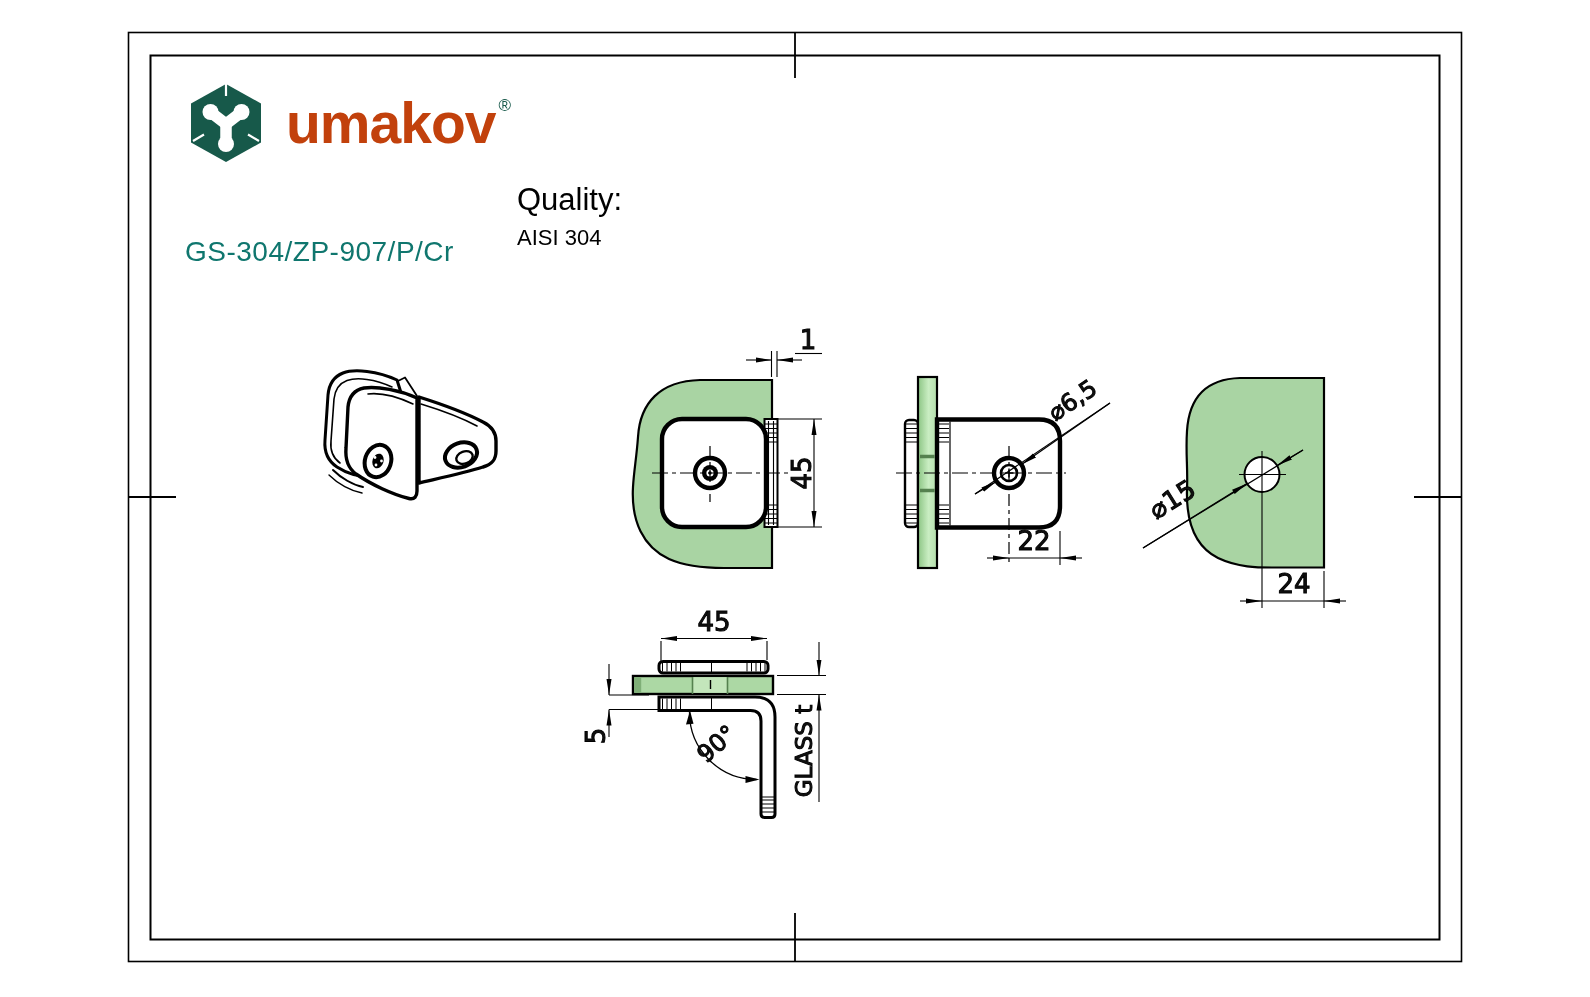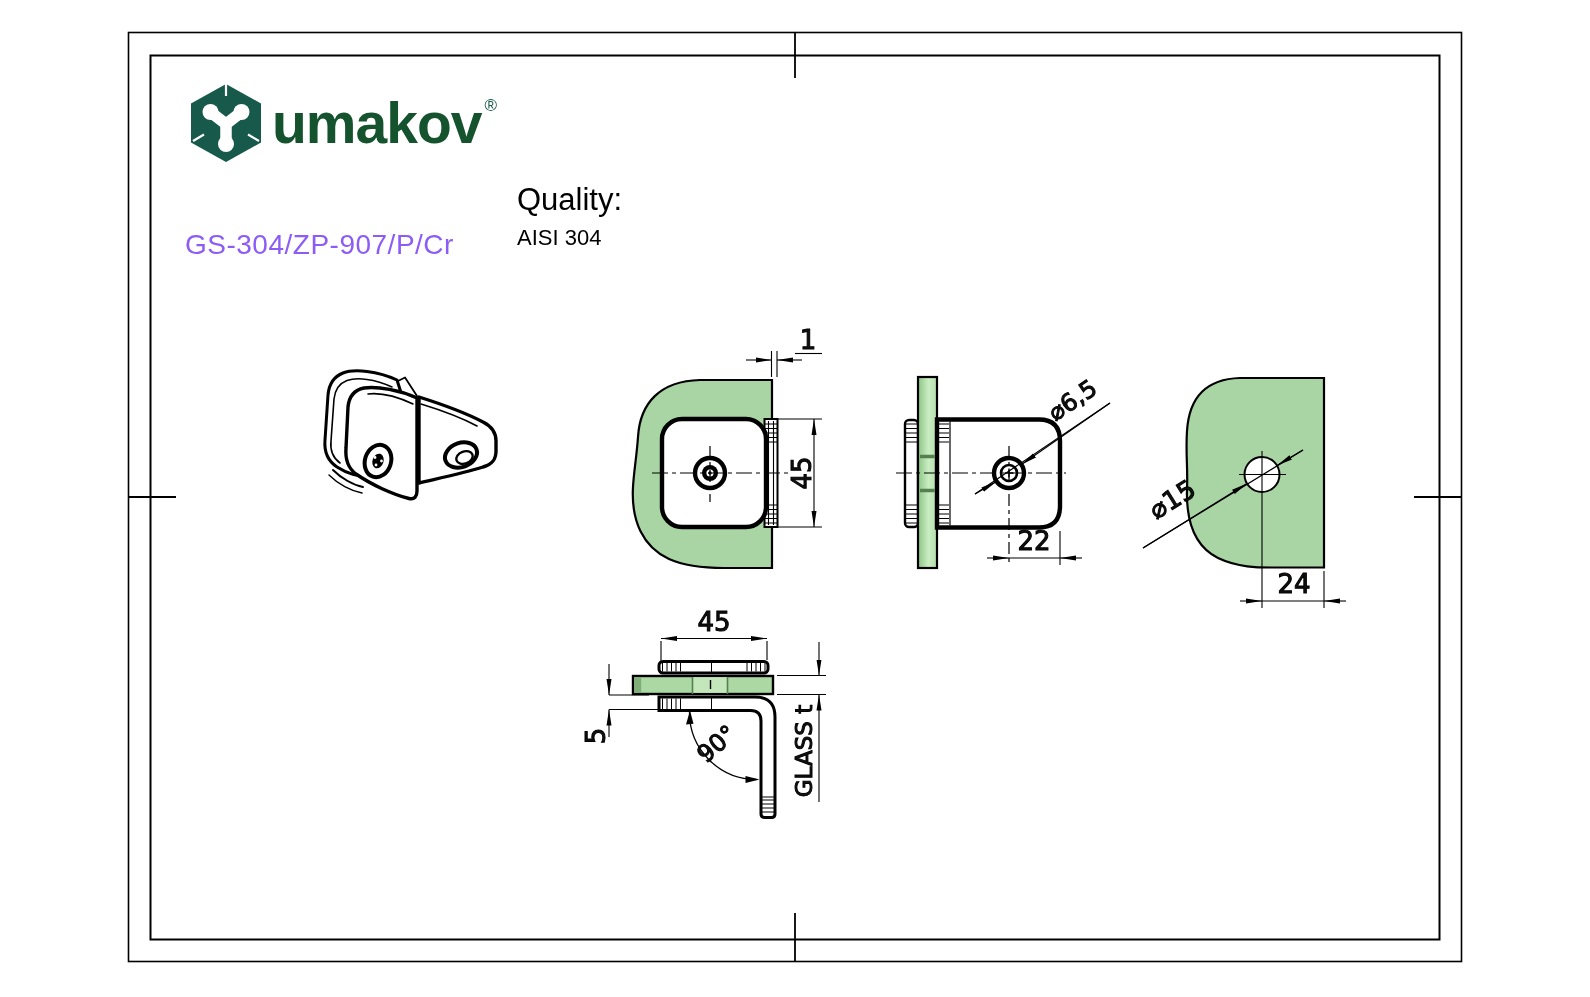--- a/index.html
+++ b/index.html
@@ -1,22 +1,22 @@
 <!DOCTYPE html>
 <html><head>
 <meta charset="utf-8">
 <style>
   html,body{margin:0;padding:0;background:#ffffff;}
   #page{position:relative;width:1590px;height:997px;background:#fff;overflow:hidden;
         font-family:"Liberation Sans",sans-serif;}
   #canvas{position:absolute;left:0;top:0;}
   .logo{position:absolute;left:189px;top:83px;display:flex;align-items:center;}
-  .brand{font-weight:700;font-size:57px;letter-spacing:-1px;color:#14532d;margin-left:9px;line-height:1;}
+  .brand{font-weight:700;font-size:57px;letter-spacing:-1px;color:#c2410c;margin-left:23px;line-height:1;}
   .reg{font-weight:400;font-size:17px;color:#17594A;position:relative;top:-17px;margin-left:3px;}
-  .partnum{position:absolute;left:185px;top:229px;font-size:28px;letter-spacing:.5px;color:#8b5cf6;}
+  .partnum{position:absolute;left:185px;top:236px;font-size:28px;letter-spacing:.5px;color:#0f766e;}
   .qlabel{position:absolute;left:517px;top:182px;font-size:31px;color:#000;text-align:right;}
   .qvalue{position:absolute;left:517px;top:225px;font-size:22px;color:#000;}
   svg text{font-family:"DejaVu Sans","Liberation Sans",sans-serif;fill:#111;}
   .dim{font-size:26px;}
   .dims{font-size:24px;}
 </style>
 </head>
 <body>
 
 <div id="page">

